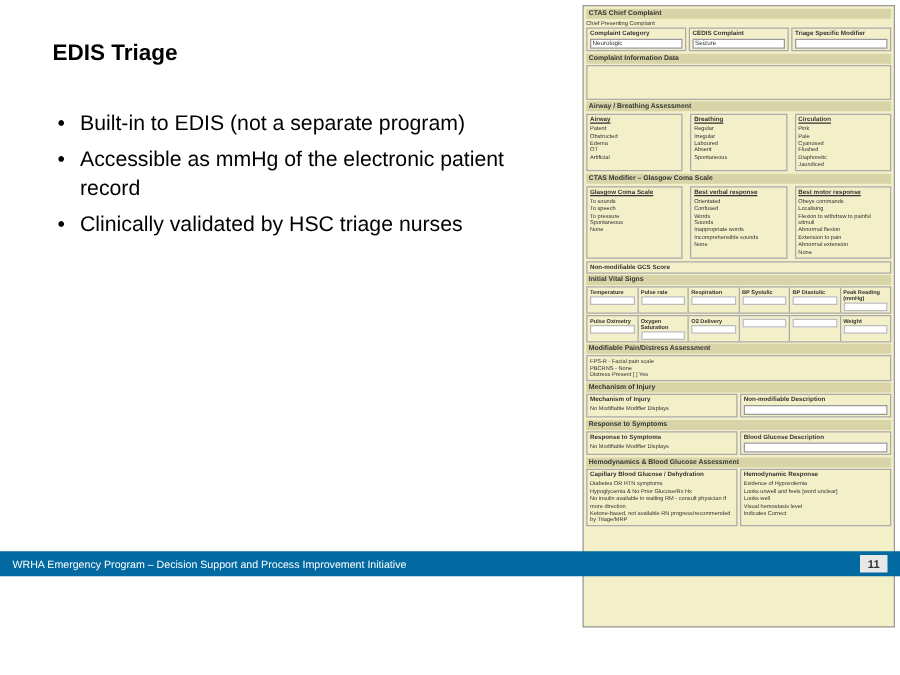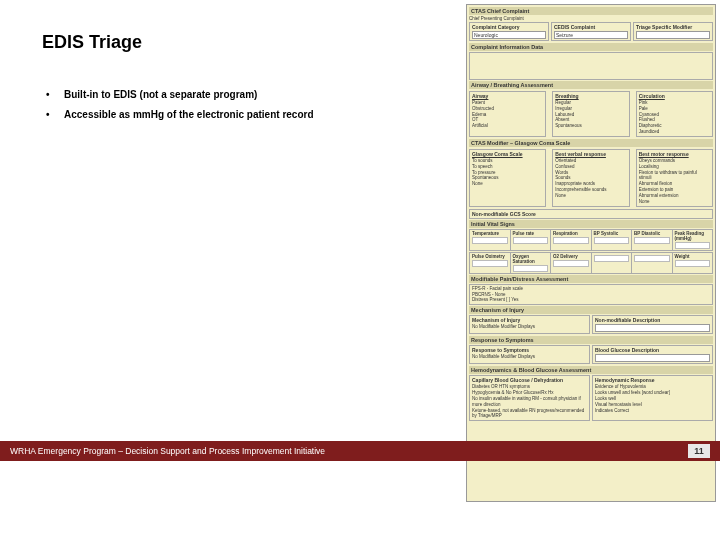--- a/index.html
+++ b/index.html
@@ -1,22 +1,22 @@
 <!DOCTYPE html>
 <html><head>
 <meta charset="utf-8">
 <style>
   * { box-sizing: border-box; margin: 0; padding: 0; }
   body { width: 720px; height: 540px; font-family: Arial, sans-serif; background: #fff; position: relative; overflow: hidden; }
   .slide { width: 720px; height: 461px; position: relative; }
   .title { position: absolute; top: 32px; left: 42px; font-size: 18px; font-weight: bold; color: #000; }
   .bullets { position: absolute; top: 88px; left: 42px; width: 400px; }
-  .bullets li { list-style: none; position: relative; padding-left: 22px; font-size: 10px; line-height: 1.35; margin-bottom: 6px; color: #000; font-weight: bold; }
+  .bullets li { list-style: none; position: relative; padding-left: 22px; font-size: 17px; line-height: 1.35; margin-bottom: 6px; color: #000; }
   .bullets li::before { content: "•"; position: absolute; left: 4px; top: 0; }
-  .footer { position: absolute; bottom: 0; left: 0; right: 0; height: 20px; background: #7f1d1d; display: flex; align-items: center; justify-content: space-between; padding: 0 10px; }
+  .footer { position: absolute; bottom: 0; left: 0; right: 0; height: 20px; background: #0369a1; display: flex; align-items: center; justify-content: space-between; padding: 0 10px; }
   .footer-text { color: #fff; font-size: 8.5px; }
   .footer-page { background: #e8e8e8; color: #333; font-size: 9px; width: 22px; height: 14px; display: flex; align-items: center; justify-content: center; font-weight: bold; }
   .screenshot { position: absolute; top: 4px; right: 4px; width: 250px; height: 498px; background: #f3efc8; border: 1px solid #999; font-size: 5px; padding: 2px; color: #333; }
   .shot-section-title { background: #d8d4a8; font-weight: bold; padding: 1px 2px; margin-bottom: 1px; font-size: 5.5px; }
   .shot-row { display: flex; gap: 2px; margin-bottom: 2px; }
   .shot-box { flex: 1; border: 1px solid #aaa; background: #f3efc8; padding: 1px 2px; }
   .shot-box-label { font-size: 5px; font-weight: bold; margin-bottom: 1px; }
   .shot-box-value { background: #fff; border: 1px solid #999; height: 8px; padding: 0 1px; font-size: 5px; }
   .shot-checks { display: flex; gap: 6px; margin: 2px 0; }
   .shot-col { flex: 1; border: 1px solid #aaa; padding: 1px 2px; }
@@ -33,20 +33,21 @@
 </style>
 </head>
 <body>
 
 <div class="slide">
   <div class="title">EDIS Triage</div>
 
   <ul class="bullets">
     <li>Built-in to EDIS (not a separate program)</li>
     <li>Accessible as mmHg of the electronic patient record</li>
+    <li>Clinically validated by HSC triage nurses</li>
   </ul>
 
   <div class="screenshot">
     <div class="shot-section-title">CTAS Chief Complaint</div>
     <div class="shot-line">Chief Presenting Complaint</div>
     <div class="shot-row">
       <div class="shot-box">
         <div class="shot-box-label">Complaint Category</div>
         <div class="shot-box-value">Neurologic</div>
       </div>

